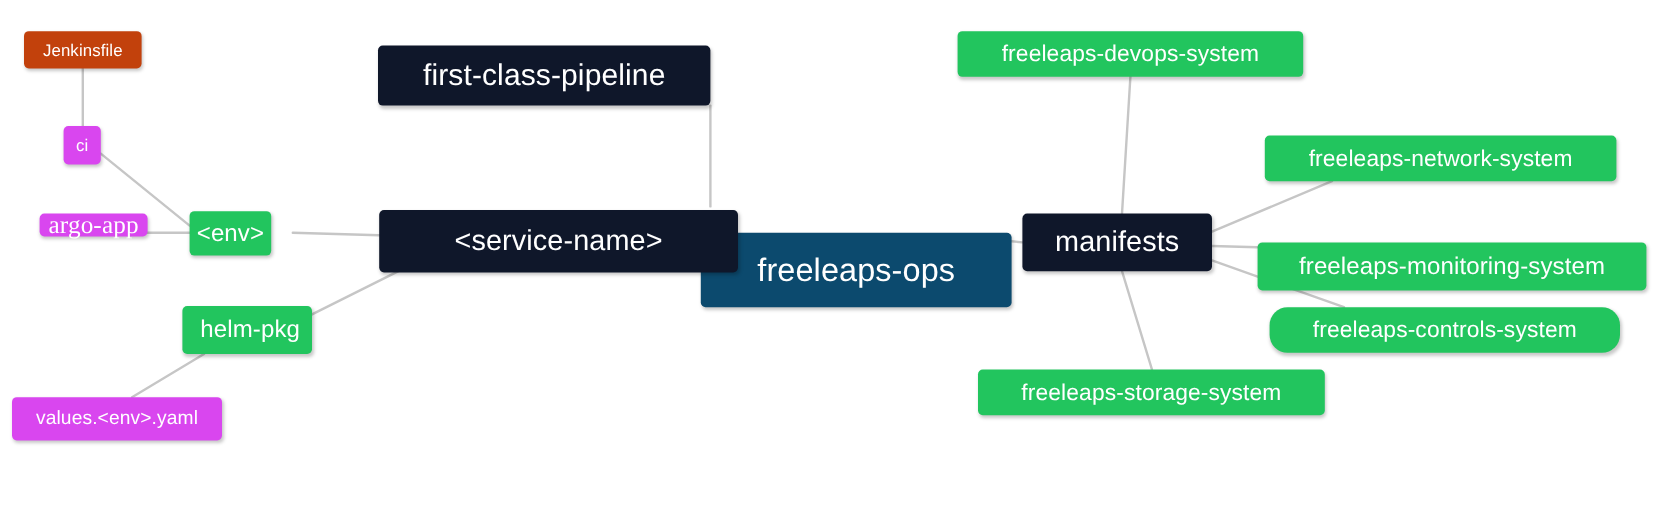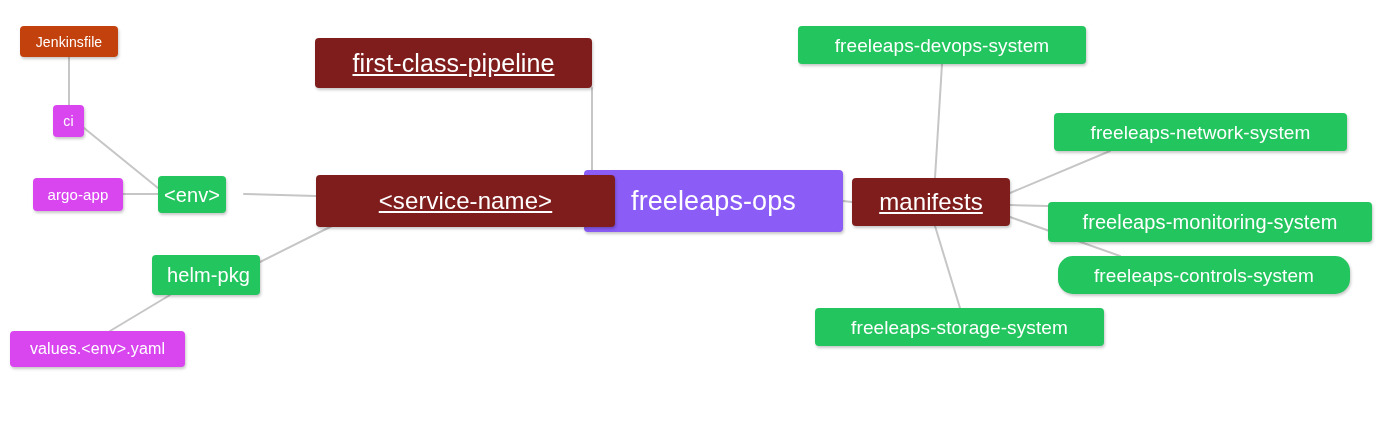--- a/index.html
+++ b/index.html
@@ -35,22 +35,22 @@
     justify-content: center;
     color: #ffffff;
     border-radius: 4px;
     white-space: nowrap;
     line-height: 1;
     text-align: center;
     box-shadow: 1px 2px 3px rgba(0,0,0,0.22);
     padding: 0 10px;
     letter-spacing: 0.1px;
   }
-  .n-root      { background: #8b5cf6; }
-  .n-blue      { background: #7f1d1d; text-decoration: underline; }
+  .n-root      { background: #0c4a6e; margin-top: 24px; }
+  .n-blue      { background: #0f172a; }
   .n-green     { background: #22c55e; text-align: center; }
   .n-orange    { background: #c2410c; }
   .n-red       { background: #d946ef; }
 </style>
 </head>
 <body>
 
 <div id="canvas">
   <svg id="edges" viewBox="0 0 1390 421" width="1390" height="421" aria-hidden="true">
       <line x1="584" y1="201" x2="572" y2="196" stroke="#c6c6c6" stroke-width="2" stroke-linecap="round"></line>
@@ -70,21 +70,21 @@
     </svg>
   <div id="node-layer">
       <div class="node n-root" style="left: 584px; top: 170px; width: 259px; height: 62px; font-size: 27px;">freeleaps-ops</div>
       <div class="node n-blue" style="left: 316px; top: 175px; width: 299px; height: 52px; font-size: 24px;">&lt;service-name&gt;</div>
       <div class="node n-blue" style="left: 315px; top: 38px; width: 277px; height: 50px; font-size: 25px;">first-class-pipeline</div>
       <div class="node n-blue" style="left: 852px; top: 178px; width: 158px; height: 48px; font-size: 24px;">manifests</div>
       <div class="node n-green" style="left: 158px; top: 176px; width: 68px; height: 37px; font-size: 20px;">&lt;env&gt;</div>
       <div class="node n-green" style="left: 152px; top: 255px; width: 108px; height: 40px; font-size: 20px; padding-left: 15px;">helm-pkg</div>
       <div class="node n-orange" style="left: 20px; top: 26px; width: 98px; height: 31px; font-size: 14px;">Jenkinsfile</div>
       <div class="node n-red" style="left: 53px; top: 105px; width: 31px; height: 32px; font-size: 14px;">ci</div>
-      <div class="node n-red" style="left: 33px; top: 178px; width: 90px; height: 33px; font-size: 15px;">argo-app</div>
+      <div class="node n-red" style="left: 33px; top: 178px; width: 90px; height: 19px; font-size: 21px; font-family: Liberation Serif, serif;">argo-app</div>
       <div class="node n-red" style="left: 10px; top: 331px; width: 175px; height: 36px; font-size: 16px; text-align: right;">values.&lt;env&gt;.yaml</div>
       <div class="node n-green" style="left: 798px; top: 26px; width: 288px; height: 38px; font-size: 19px;">freeleaps-devops-system</div>
       <div class="node n-green" style="left: 1054px; top: 113px; width: 293px; height: 38px; font-size: 19px;">freeleaps-network-system</div>
       <div class="node n-green" style="left: 1048px; top: 187px; width: 324px; height: 40px; font-size: 20px; margin-top: 15px;">freeleaps-monitoring-system</div>
       <div class="node n-green" style="left: 1058px; top: 256px; width: 292px; height: 38px; font-size: 19px; border-radius: 15px;">freeleaps-controls-system</div>
       <div class="node n-green" style="left: 815px; top: 308px; width: 289px; height: 38px; font-size: 19px;">freeleaps-storage-system</div>
     </div>
 </div>
 
 </body></html>

